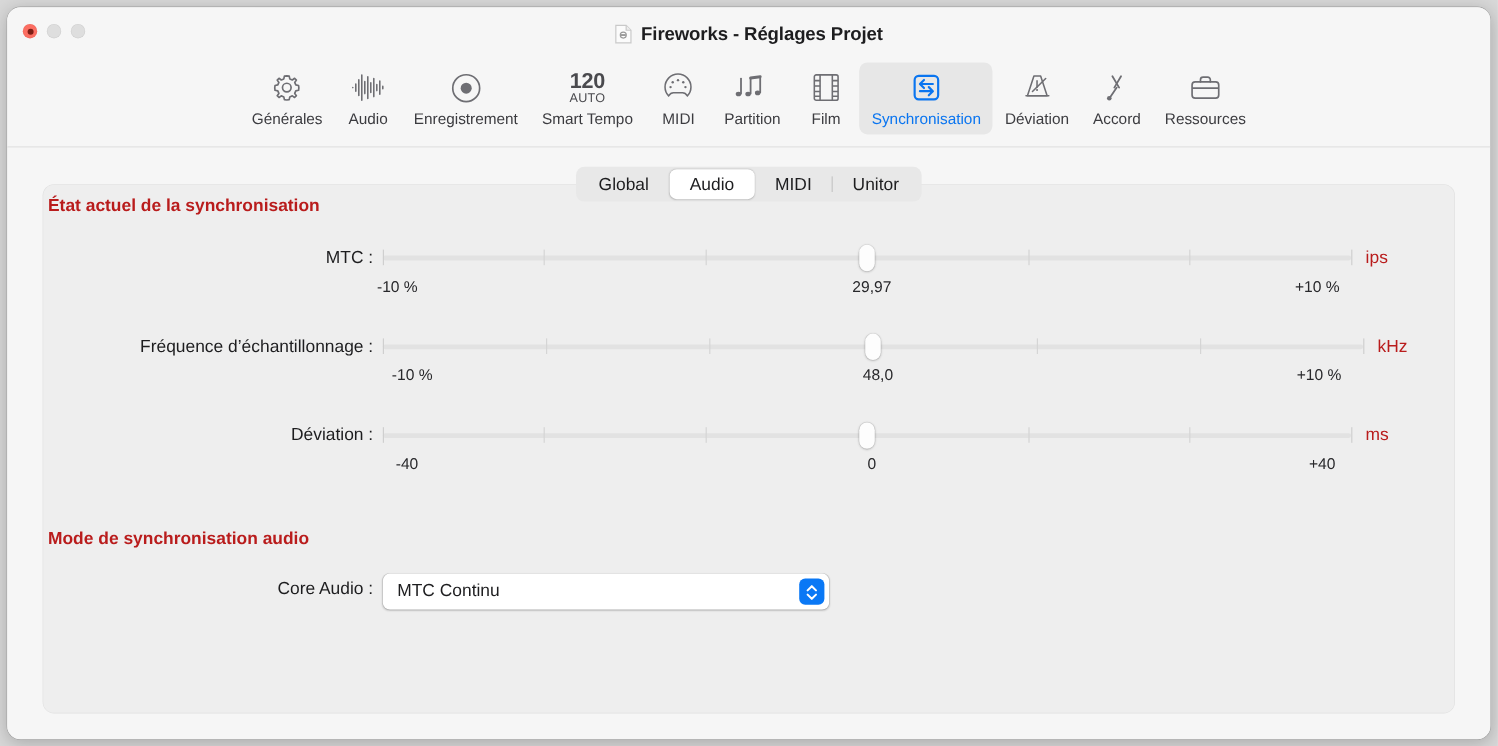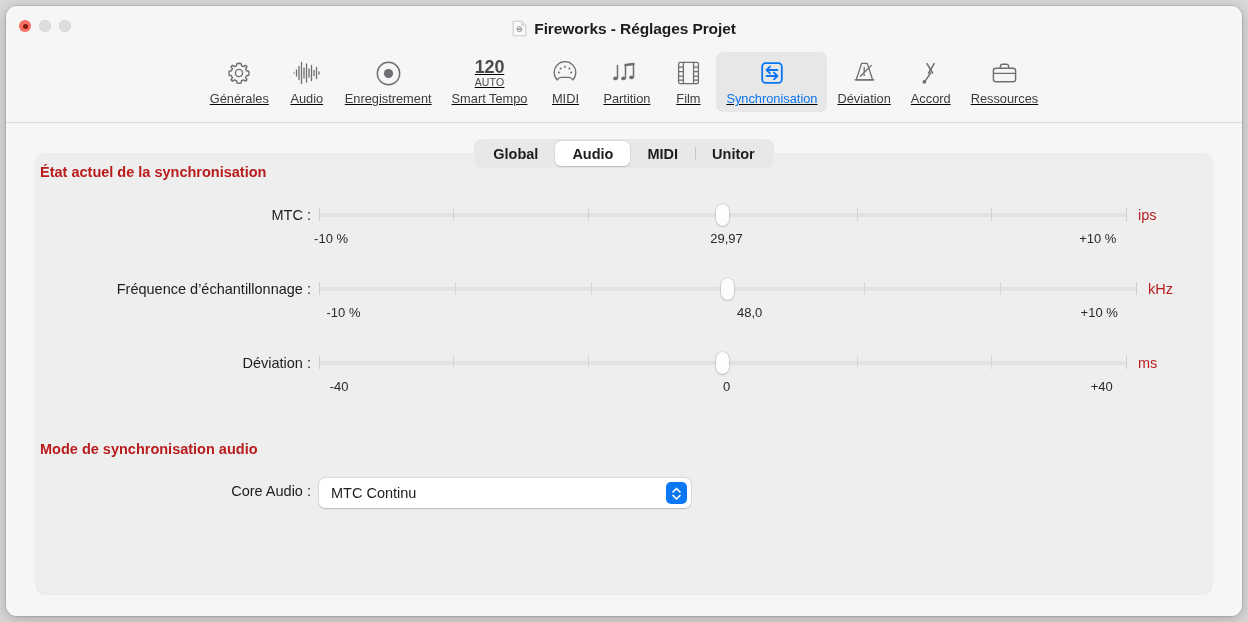--- a/index.html
+++ b/index.html
@@ -84,21 +84,20 @@
   }
   .tb-item {
     display: flex;
     flex-direction: column;
     align-items: center;
     justify-content: flex-start;
     padding: 4px 10px 6px 10px;
     border-radius: 7px;
     min-width: 56px;
     cursor: default;
-    text-decoration: underline;
   }
   .tb-item.selected { background: #e7e7e7; }
   .tb-glyph {
     height: 34px;
     display: flex;
     align-items: center;
     justify-content: center;
     color: #6e6e73;
   }
   .tb-label {
@@ -154,21 +153,20 @@
   }
   .seg {
     display: flex; align-items: center; justify-content: center;
     padding: 0 17px;
     font-size: 14.5px;
     color: #1d1d1f;
     border-radius: 6px;
     position: relative;
     cursor: default;
     white-space: nowrap;
-    font-weight: bold;
   }
   .seg.active {
     background: #ffffff;
     box-shadow: 0 0.5px 1.5px rgba(0,0,0,0.18), 0 0 0 0.5px rgba(0,0,0,0.04);
   }
   .seg.div::before {
     content: "";
     position: absolute;
     left: 0; top: 6px; bottom: 6px;
     width: 1px;
@@ -520,21 +518,21 @@
           <div class="track"></div>
           <div class="tick end" style="left:0;"></div>
           <div class="tick" style="left:16.66%;"></div>
           <div class="tick" style="left:33.33%;"></div>
           <div class="tick" style="left:50%;"></div>
           <div class="tick" style="left:66.66%;"></div>
           <div class="tick" style="left:83.33%;"></div>
           <div class="tick end" style="left:100%;"></div>
           <div class="thumb" style="left:50%;"></div>
           <div class="tick-label" style="left:3%;">-10 %</div>
-          <div class="tick-label" style="left:50.5%;margin-left:18px;">48,0</div>
+          <div class="tick-label" style="left:50.5%;">48,0</div>
           <div class="tick-label" style="left:95.5%;">+10 %</div>
           <div class="unit" style="left:calc(100% + 12px);">kHz</div>
         </div>
       </div>
 
       <div class="srow r3">
         <div class="label-box">Déviation :</div>
         <div class="slider-area w3">
           <div class="track"></div>
           <div class="tick end" style="left:0;"></div>

